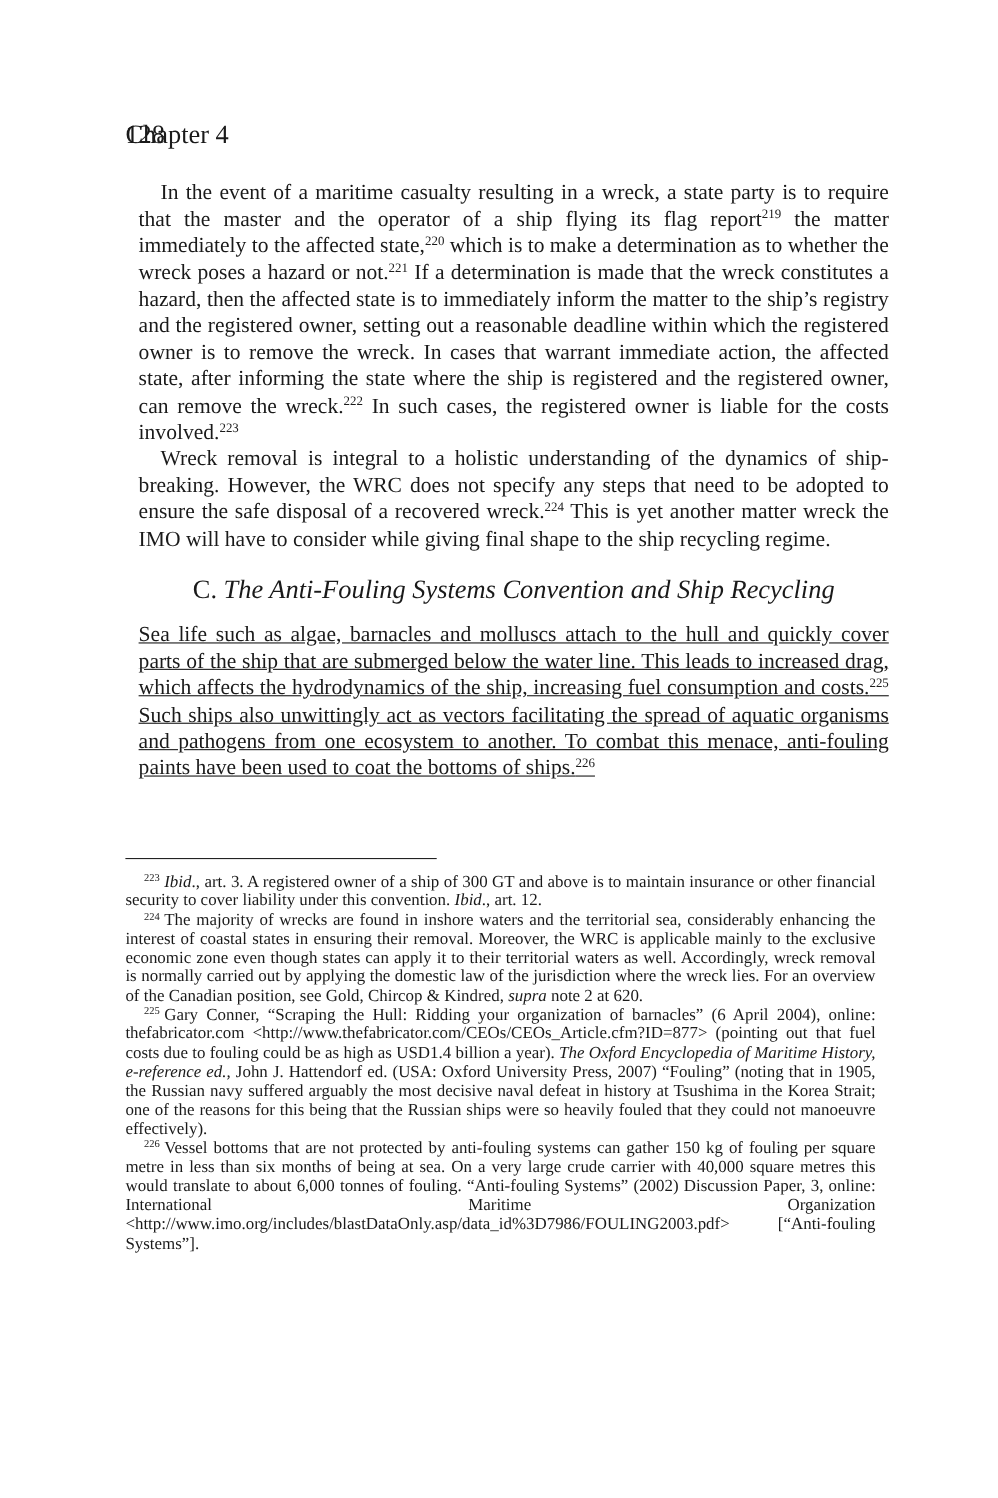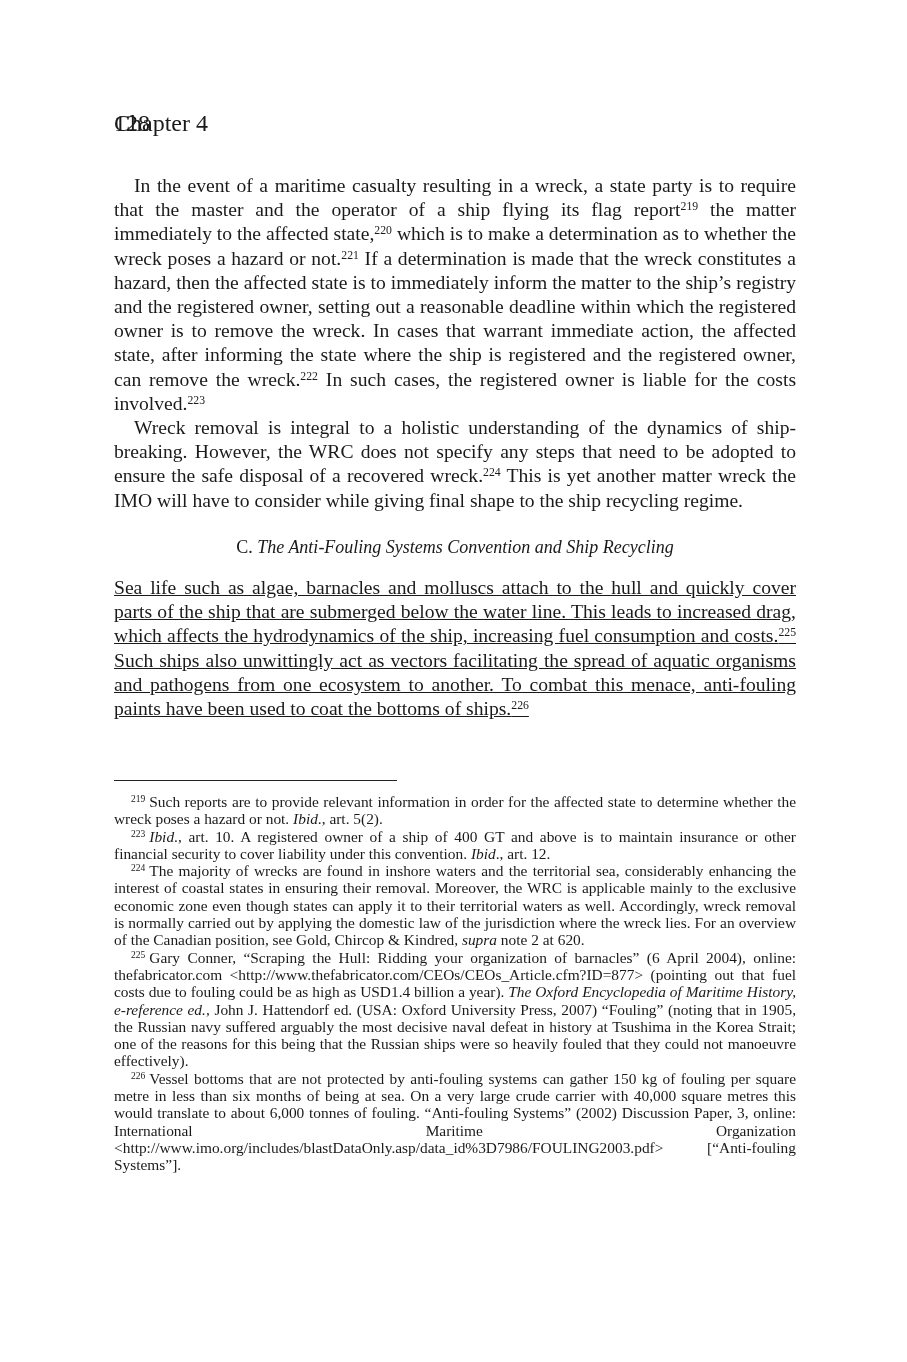--- a/index.html
+++ b/index.html
@@ -1,26 +1,26 @@
 <!DOCTYPE html>
 <html><head>
 <meta charset="utf-8">
 <style>
   html, body { margin: 0; padding: 0; background: #ffffff; }
   body { width: 907px; height: 1362px; position: relative; overflow: hidden; color: #1a1a1a; }
   .page { position: absolute; left: 114px; top: 0; width: 682px; font-family: "Liberation Serif", "DejaVu Serif", serif; }
   .running-head { position: absolute; top: 110px; left: 0; width: 682px; height: 26px; font-size: 24px; }
   .page-number { position: absolute; left: 0; top: 0; }
   .chapter-title { position: absolute; left: 0; width: 682px; top: 0; }
-  .body { position: absolute; top: 164px; left: 0; width: 682px; font-size: 19.6px; line-height: 24.2px; text-align: justify; margin-top: 10px; }
+  .body { position: absolute; top: 164px; left: 12px; width: 682px; font-size: 19.6px; line-height: 24.2px; text-align: justify; }
   .body p { margin: 0; }
   .body p.indent { text-indent: 20px; }
   .body p.noindent { text-indent: 0; text-decoration: underline; }
   sup { font-size: 0.6em; line-height: 0; vertical-align: 0.55em; }
-  .section-heading { text-align: center; margin: 22px 0 17px 0; font-size: 18px; }
+  .section-heading { text-align: center; margin: 22px 0 17px 0; font-size: 24px; }
   .section-heading .letter { font-style: normal; }
   .section-heading .title { font-style: italic; }
   .rule { position: absolute; top: 780px; left: 0; width: 283px; height: 0; border-top: 1.2px solid #222; }
   .footnotes { position: absolute; top: 793px; left: 0; width: 682px; font-size: 15.4px; line-height: 17.3px; text-align: justify; }
   .footnote { margin: 0; text-indent: 17px; }
   .footnote .fn-num { font-size: 0.62em; vertical-align: 0.5em; line-height: 0; margin-right: 4px; }
   i, em { font-style: italic; }
 </style>
 </head>
 <body>
@@ -37,19 +37,18 @@
     <div class="section-heading">
       <span class="letter">C.</span>
       <span class="title">The Anti-Fouling Systems Convention and Ship Recycling</span>
     </div>
     <p class="noindent"><span>Sea life such as algae, barnacles and molluscs attach to the hull and quickly cover parts of the ship that are submerged below the water line. This leads to increased drag, which affects the hydrodynamics of the ship, increasing fuel consumption and costs.</span><sup>225</sup><span> Such ships also unwittingly act as vectors facilitating the spread of aquatic organisms and pathogens from one ecosystem to another. To combat this menace, anti-fouling paints have been used to coat the bottoms of ships.</span><sup>226</sup></p>
   </div>
 
   <div class="rule"></div>
 
   <div class="footnotes" id="footnotes">
-      <p class="footnote"><span class="fn-num">219</span><span>Such reports are to provide relevant information in order for the affected state to determine whether the wreck poses a hazard or not. </span><i>Ibid</i><span>., art. 5(2).</span></p>
-      <p class="footnote"><span class="fn-num">223</span><i>Ibid</i><span>., art. 10. A registered owner of a ship of 400 GT and above is to maintain insurance or other financial security to cover liability under this convention. </span><i>Ibid</i><span>., art. 12.</span></p>
+      <p class="footnote"><span class="fn-num">223</span><i>Ibid</i><span>., art. 3. A registered owner of a ship of 300 GT and above is to maintain insurance or other financial security to cover liability under this convention. </span><i>Ibid</i><span>., art. 12.</span></p>
       <p class="footnote"><span class="fn-num">224</span><span>The majority of wrecks are found in inshore waters and the territorial sea, considerably enhancing the interest of coastal states in ensuring their removal. Moreover, the WRC is applicable mainly to the exclusive economic zone even though states can apply it to their territorial waters as well. Accordingly, wreck removal is normally carried out by applying the domestic law of the jurisdiction where the wreck lies. For an overview of the Canadian position, see Gold, Chircop &amp; Kindred, </span><i>supra</i><span> note 2 at 620.</span></p>
       <p class="footnote"><span class="fn-num">225</span><span>Gary Conner, “Scraping the Hull: Ridding your organization of barnacles” (6 April 2004), online: thefabricator.com &lt;http://www.thefabricator.com/CEOs/CEOs_Article.cfm?ID=877&gt; (pointing out that fuel costs due to fouling could be as high as USD1.4 billion a year). </span><i>The Oxford Encyclopedia of Maritime History, e-reference ed.,</i><span> John J. Hattendorf ed. (USA: Oxford University Press, 2007) “Fouling” (noting that in 1905, the Russian navy suffered arguably the most decisive naval defeat in history at Tsushima in the Korea Strait; one of the reasons for this being that the Russian ships were so heavily fouled that they could not manoeuvre effectively).</span></p>
       <p class="footnote"><span class="fn-num">226</span><span>Vessel bottoms that are not protected by anti-fouling systems can gather 150 kg of fouling per square metre in less than six months of being at sea. On a very large crude carrier with 40,000 square metres this would translate to about 6,000 tonnes of fouling. “Anti-fouling Systems” (2002) Discussion Paper, 3, online: International Maritime Organization &lt;http://www.imo.org/includes/blastDataOnly.asp/data_id%3D7986/FOULING2003.pdf&gt; [“Anti-fouling Systems”].</span></p>
     </div>
 </div>
 
 </body></html>

